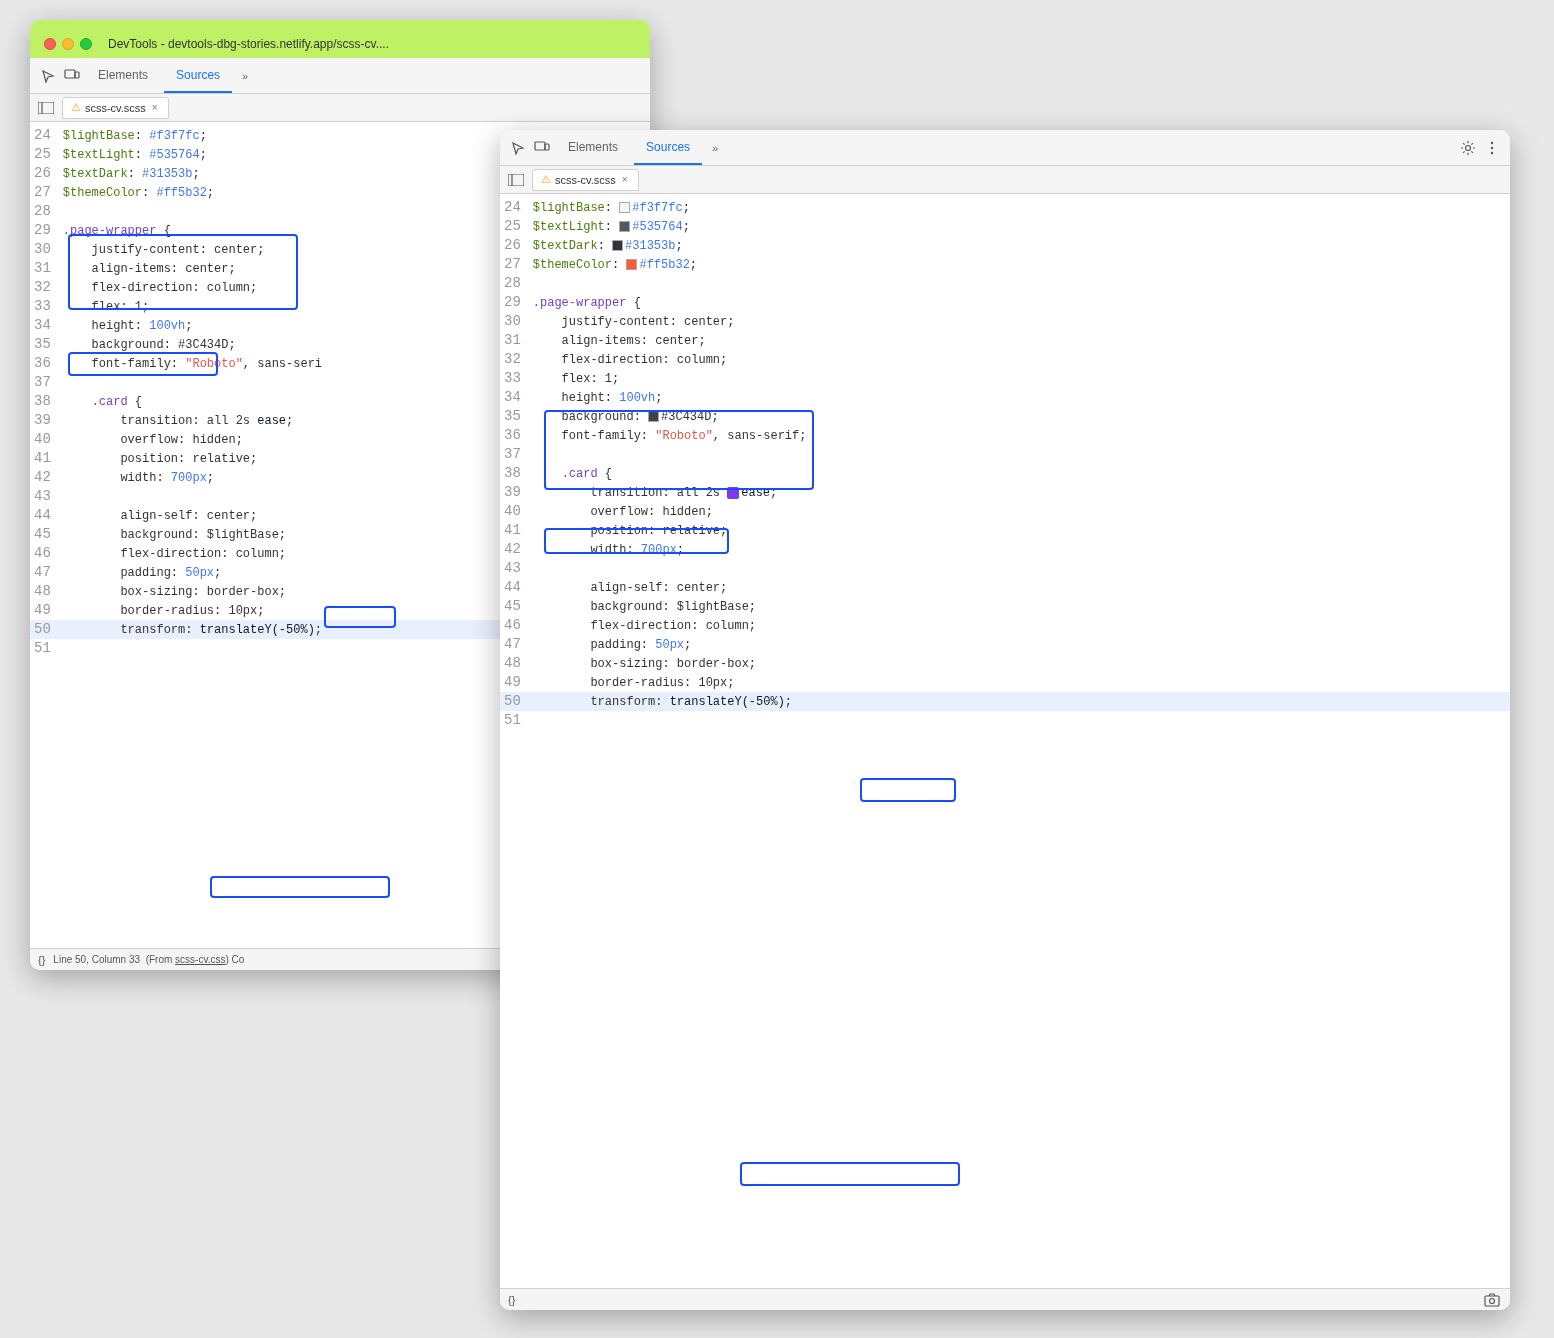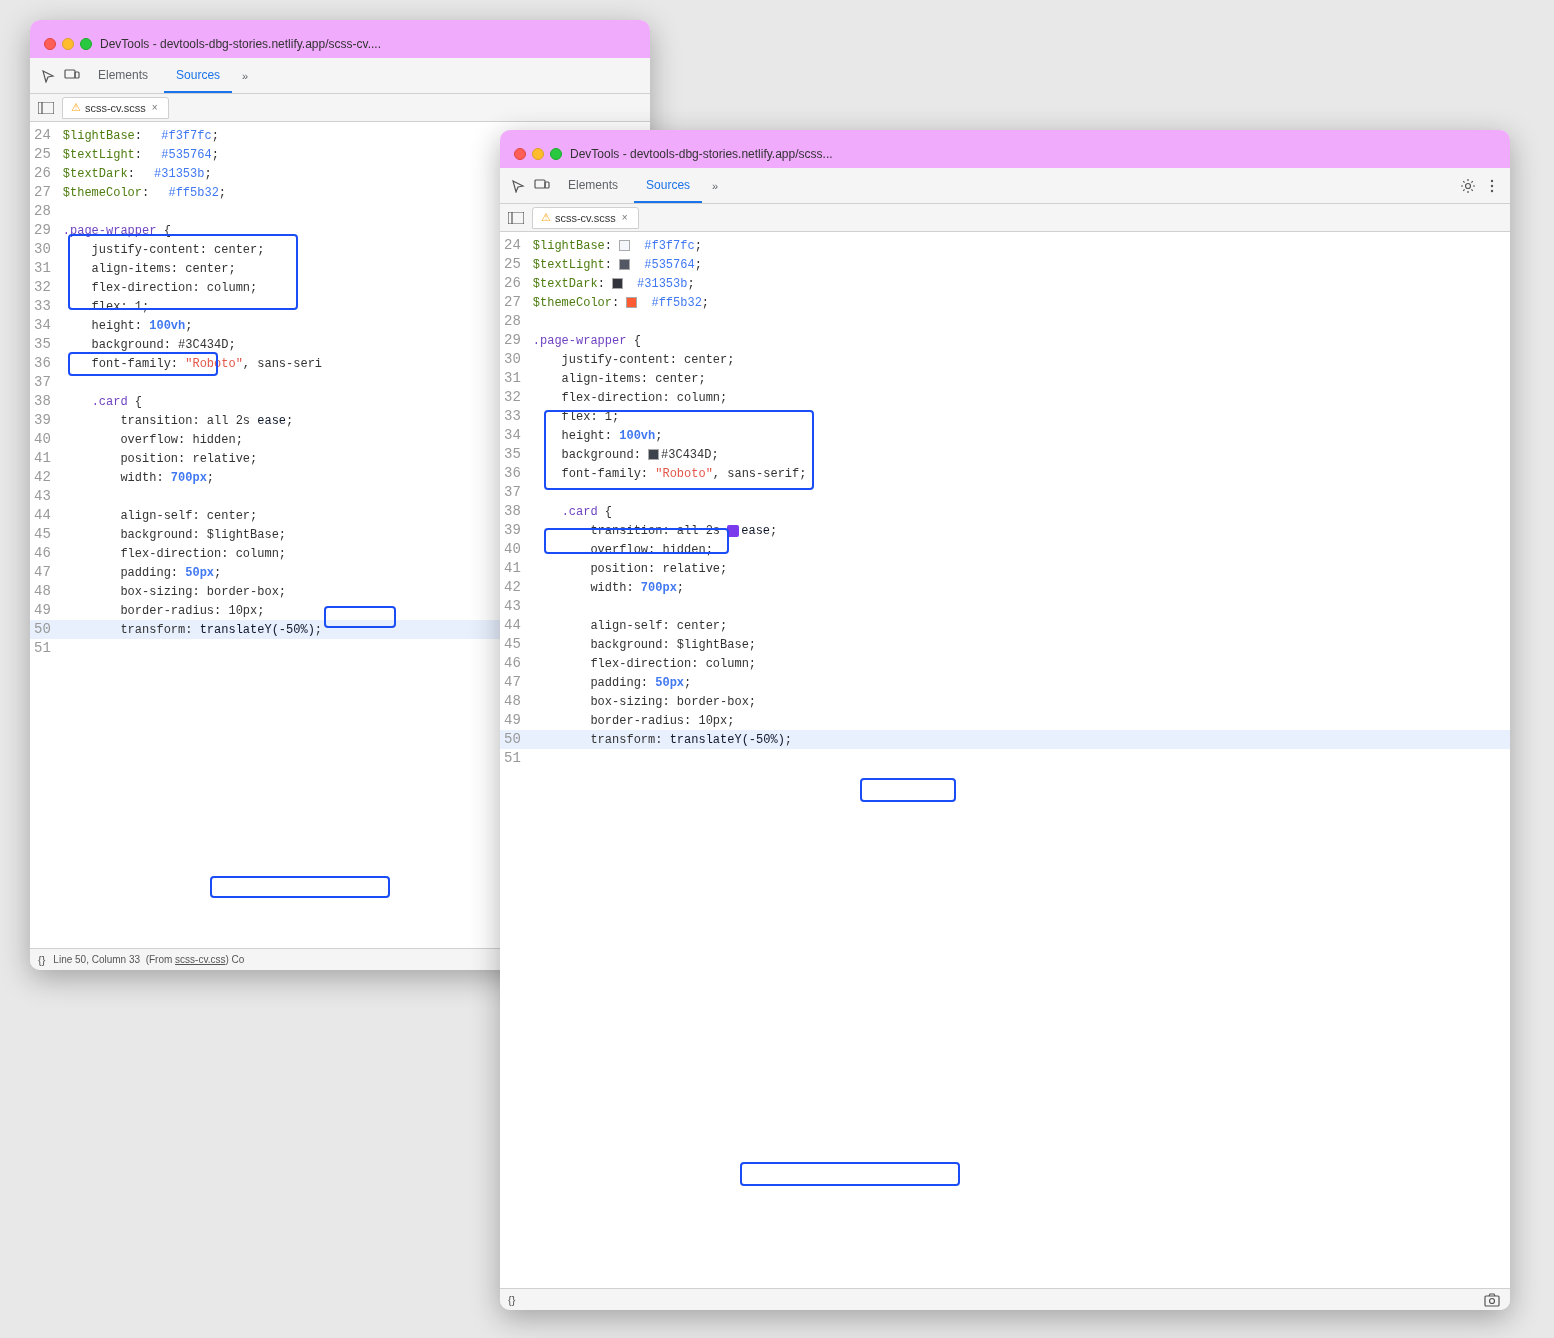--- a/index.html
+++ b/index.html
@@ -17,25 +17,25 @@
       position: absolute;
       background: #f5f5f5;
       border-radius: 10px;
       box-shadow: 0 8px 30px rgba(0,0,0,0.3);
       overflow: hidden;
       display: flex;
       flex-direction: column;
     }
 
     .window-titlebar {
-      background: #f0abfc;
+      background: #bef264;
       padding: 10px 14px 0;
       display: flex;
       align-items: center;
-      gap: 0;
+      gap: 8px;
       height: 38px;
       flex-shrink: 0;
     }
 
     .traffic-lights {
       display: flex;
       gap: 6px;
       align-items: center;
     }
 
@@ -176,25 +176,25 @@
       font-size: 14px;
     }
 
     .line-content {
       color: #333;
       font-size: 12px;
     }
 
     
     .c-var { color: #4d7c0f; }
-    .c-val { color: #4078f2; margin-left: 12px; }
+    .c-val { color: #4078f2; }
     .c-str { color: #e45649; }
     .c-sel { color: #6f42c1; }
     .c-kw { color: #0f172a; }
-    .c-num { color: #4078f2; font-weight: bold; }
+    .c-num { color: #4078f2; }
 
     
     .status-bar {
       background: #f5f5f5;
       border-top: 1px solid #d0d0d0;
       height: 22px;
       display: flex;
       align-items: center;
       padding: 0 8px;
       font-size: 11px;
@@ -404,28 +404,20 @@
 
   <div class="highlight-box" style="left: 180px; top: 856px; width: 180px; height: 22px;"></div>
 </div>
 
 <div class="arrow-right" style="left: 590px; top: 555px; font-size: 42px; color: #1a4df5;">
   ➤
 </div>
 
 <div class="devtools-window" style="left: 500px; top: 130px; width: 1010px; height: 1180px; z-index: 2;">
 
-  <div class="window-titlebar">
-    <div class="traffic-lights">
-      <div class="tl-red"></div>
-      <div class="tl-yellow"></div>
-      <div class="tl-green"></div>
-    </div>
-    <span class="window-title">DevTools - devtools-dbg-stories.netlify.app/scss...</span>
-  </div>
 
   <div class="devtools-toolbar">
     <div class="toolbar-icon">
       <svg width="14" height="14" viewBox="0 0 14 14">
           <path d="M2 2l10 5-5 1-2 5z" fill="none" stroke="#555" stroke-width="1.2"></path>
         </svg>
     </div>
     <div class="toolbar-icon">
       <svg width="16" height="14" viewBox="0 0 16 14">
           <rect x="1" y="1" width="10" height="8" rx="1" fill="none" stroke="#555" stroke-width="1.2"></rect>

